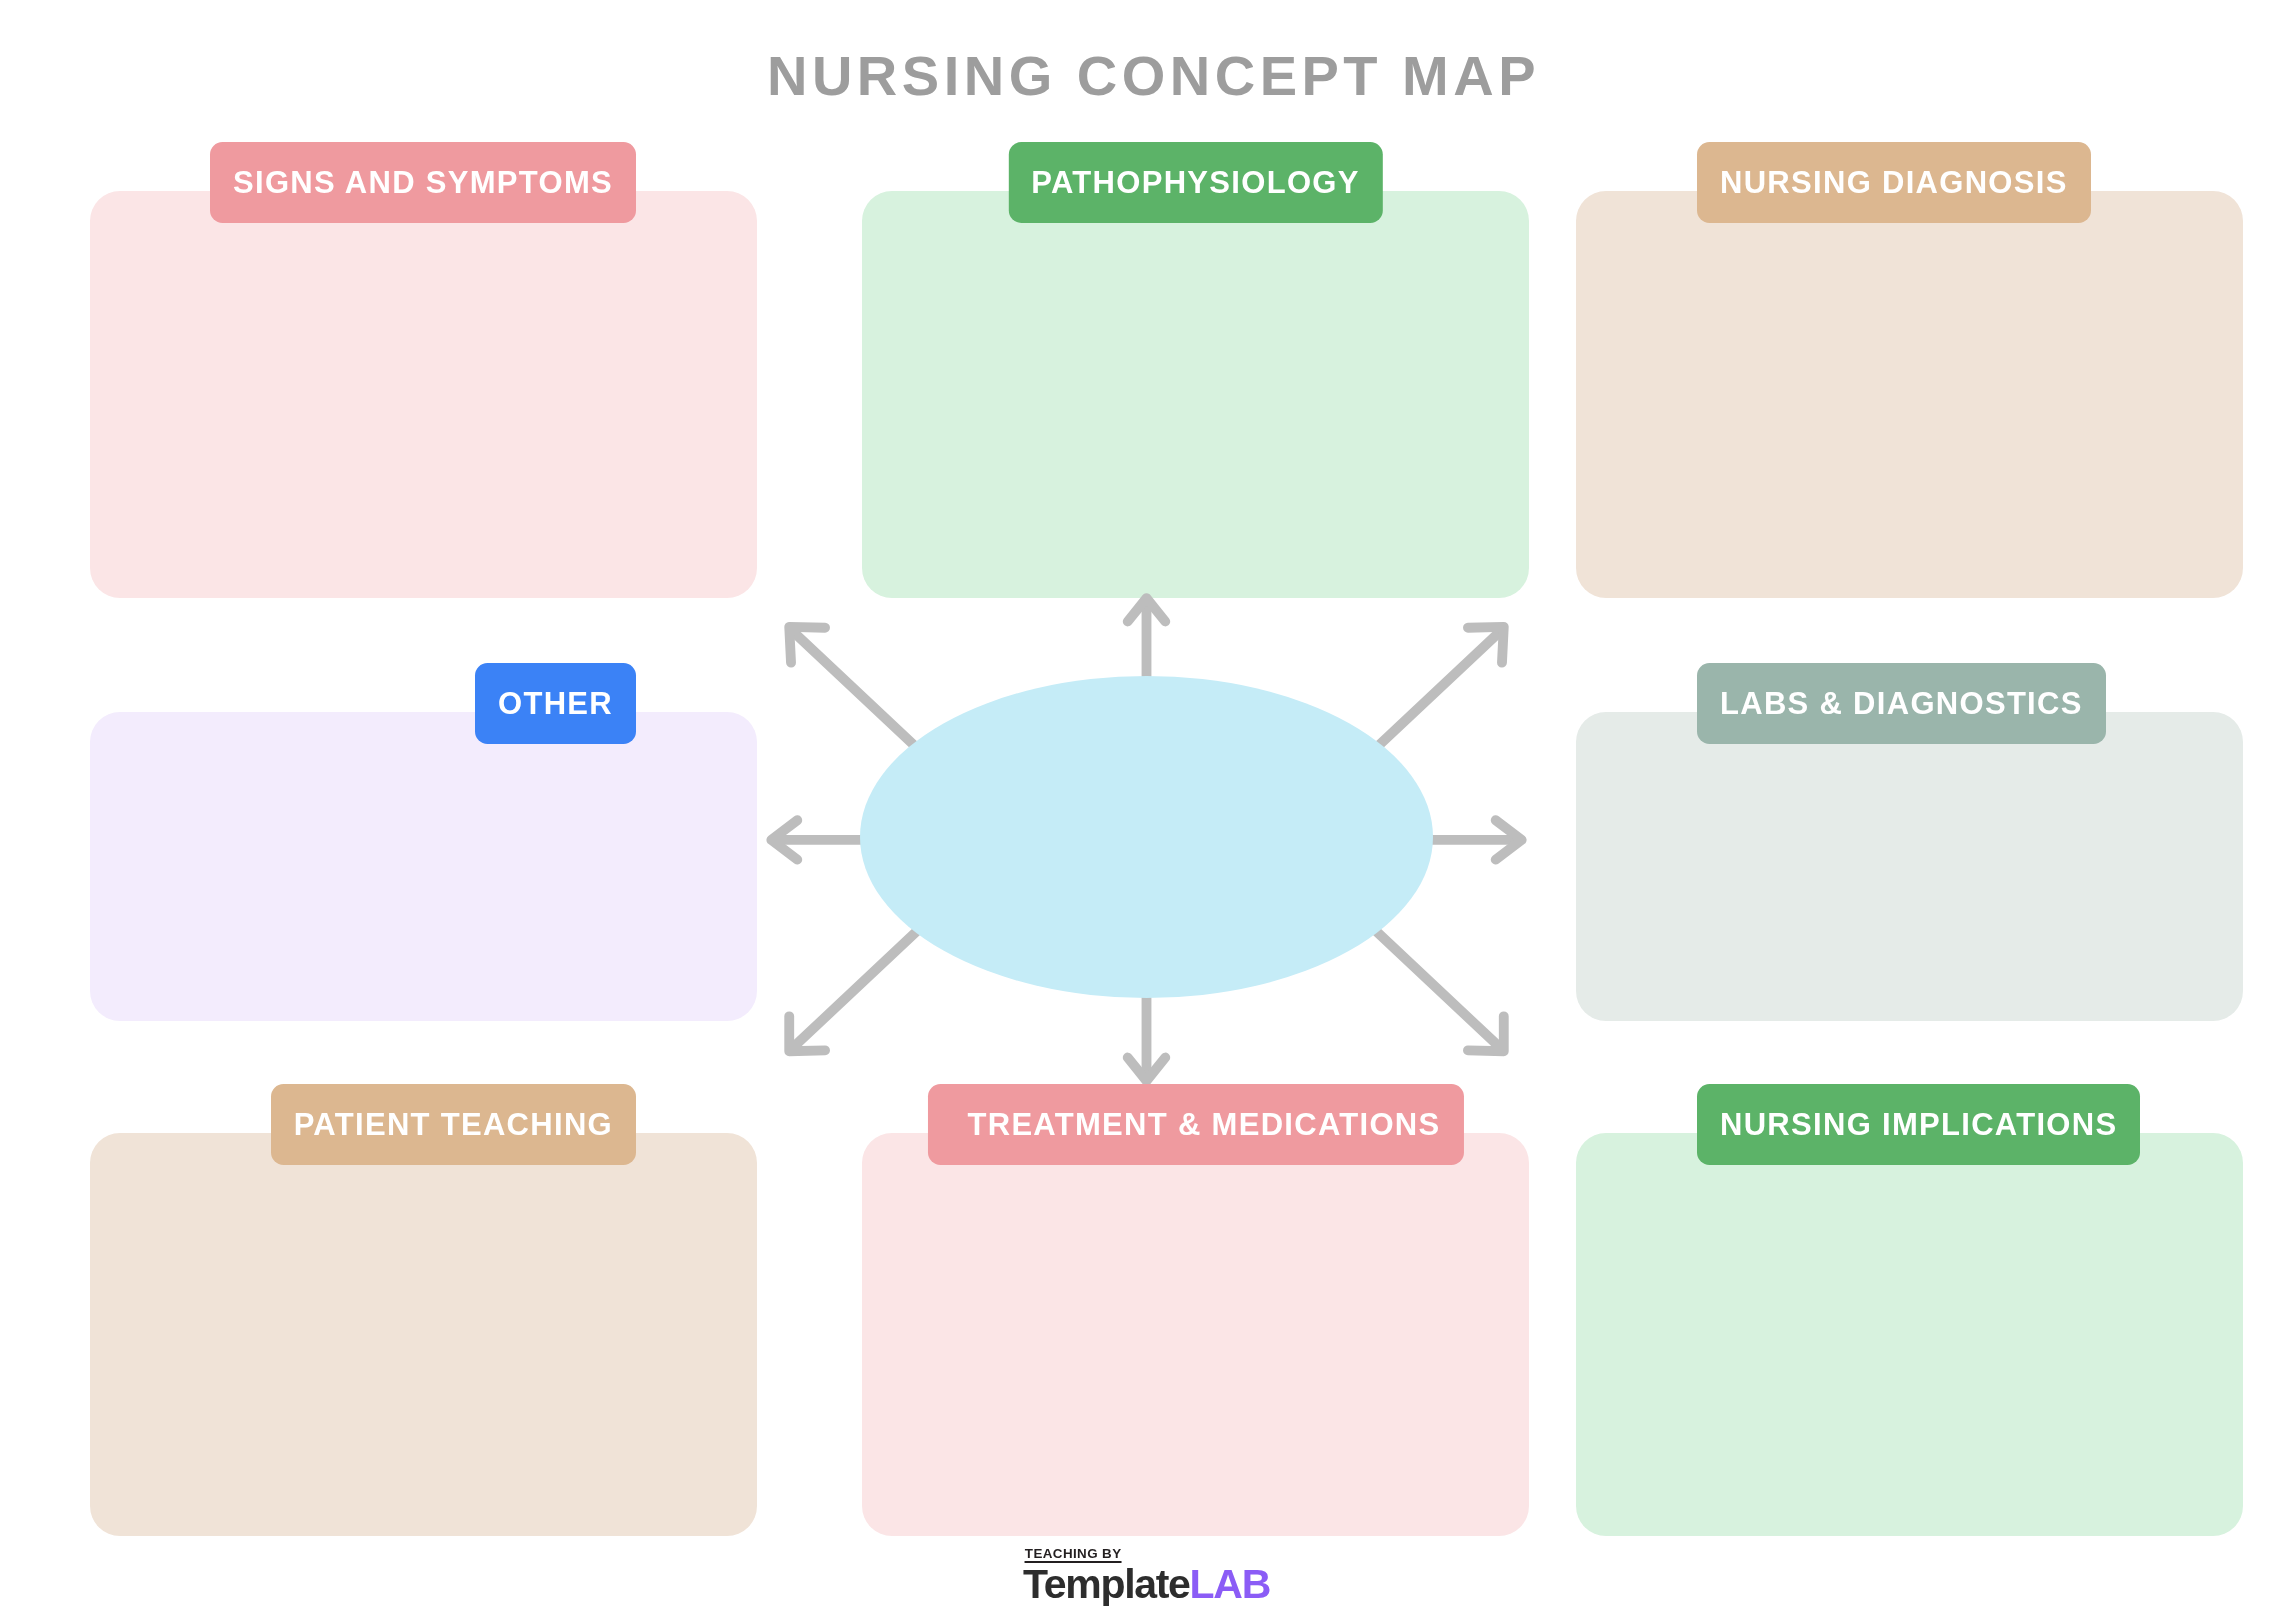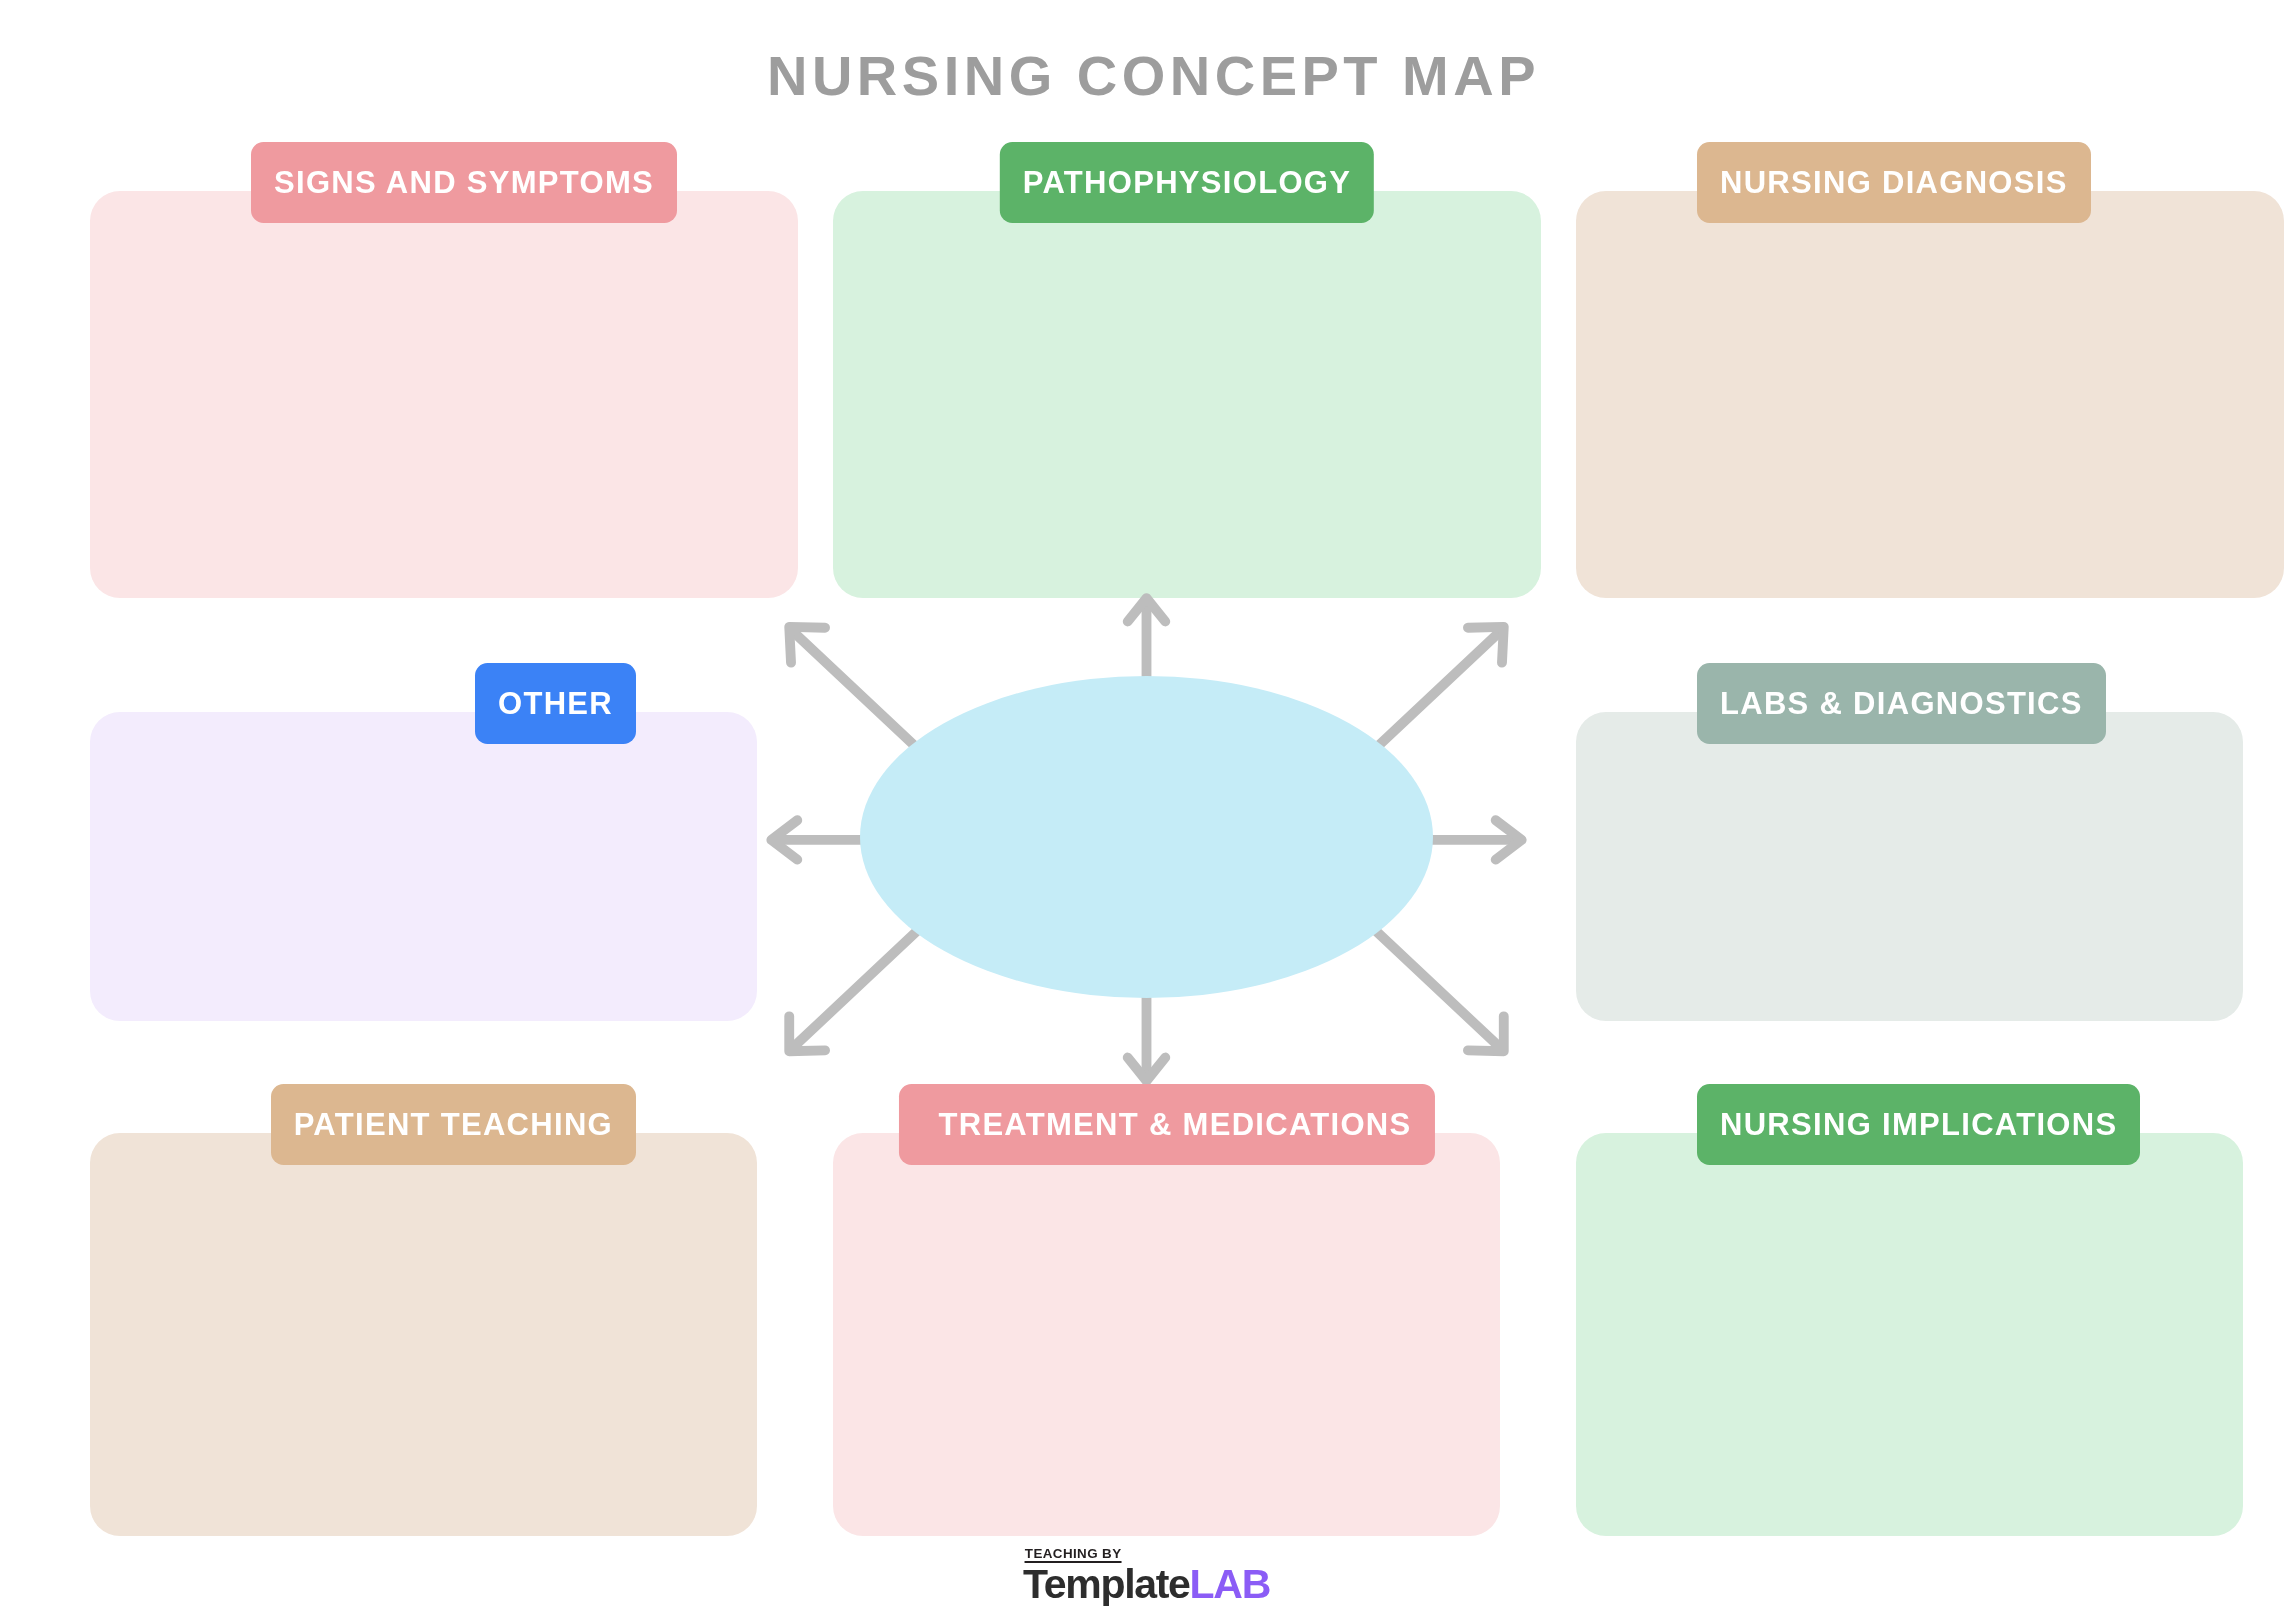--- a/index.html
+++ b/index.html
@@ -69,25 +69,25 @@
   }
 
   
   .hdr-left   { left: 121px; }
   .hdr-center { left: 50%; transform: translateX(-50%); }
   .hdr-right  { right: 121px; }
 
   
   
   .col-left   { left: 90px;  width: 667px; }
-  .col-mid    { left: 833px;  width: 667px; }
+  .col-mid    { left: 862px;  width: 667px; }
   .col-right  { left: 1576px; width: 667px; }
 
   
-  .row-top    { top: 191px;  height: 407px; padding-left: 41px; }
+  .row-top    { top: 191px;  height: 407px; }
   .row-mid    { top: 712px;  height: 309px; }
   .row-bot    { top: 1133px; height: 403px; }
 
   
   .center-stage {
     position: absolute;
     left: 757px;
     top: 591px;
     width: 779px;
     height: 497px;

